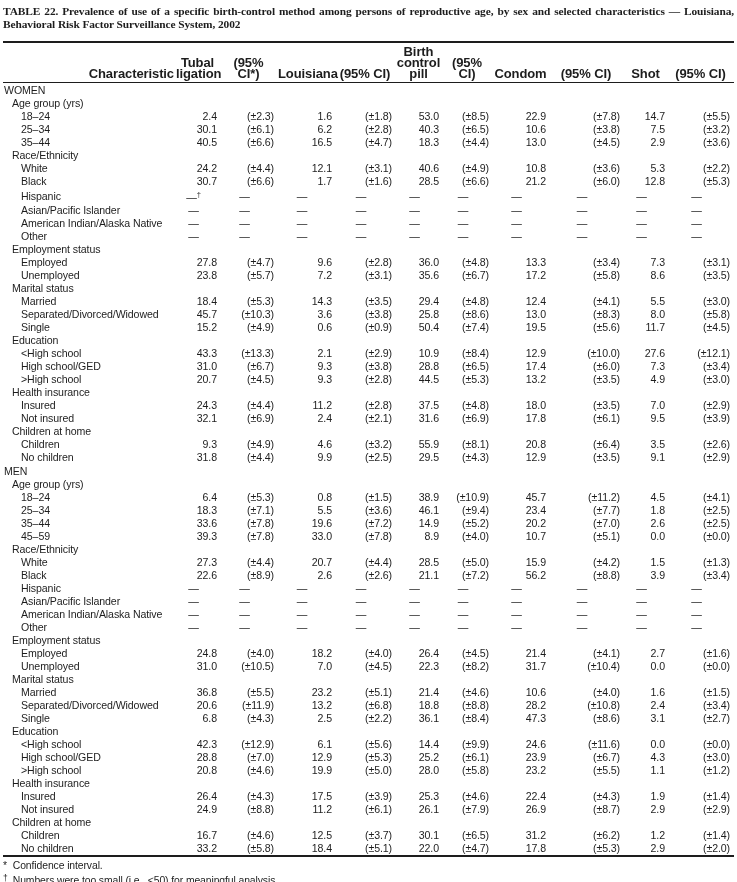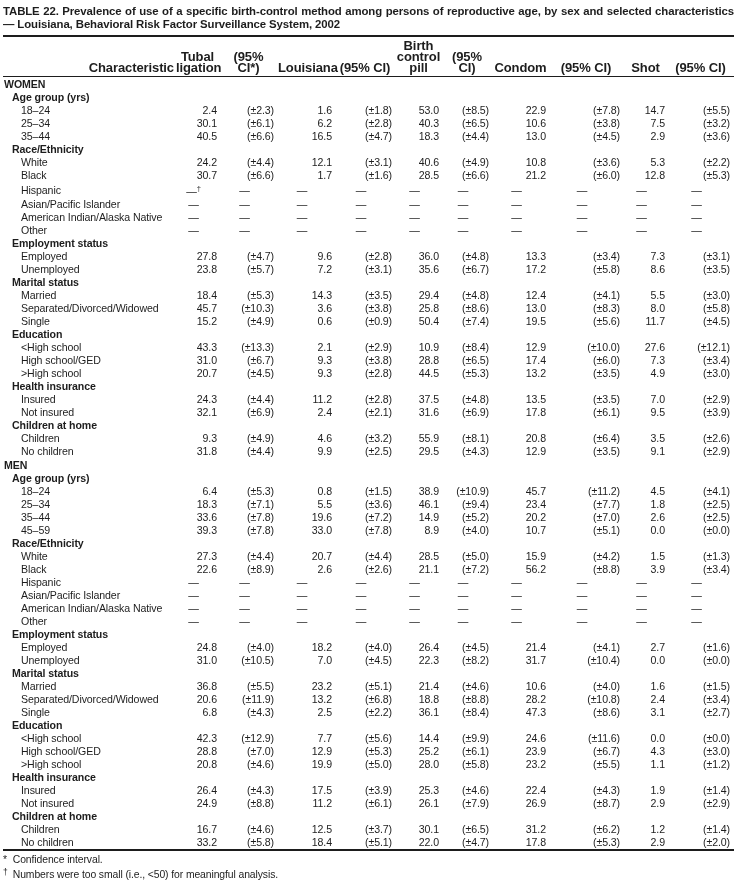--- a/index.html
+++ b/index.html
@@ -12,22 +12,23 @@
     font-family: "Liberation Sans", "DejaVu Sans", sans-serif;
     padding: 5px 3px 0 3px;
     overflow: hidden;
   }
   .title {
     font-weight: bold;
     font-size: 11.4px;
     line-height: 13.4px;
     letter-spacing: -0.1px;
     text-align: justify;
-    padding-bottom: 3px;
+    padding-bottom: 9px;
     border-bottom: 2px solid #1d1d1d;
+    font-family: Liberation Serif, serif;
   }
   table.tbl {
     width: 731px;
     border-collapse: collapse;
     table-layout: fixed;
   }
   thead th {
     font-weight: bold;
     font-size: 13px;
     line-height: 11.2px;
@@ -43,22 +44,22 @@
   tbody td {
     font-size: 10.6px;
     line-height: 13px;
     height: 13px;
     letter-spacing: -0.1px;
     white-space: nowrap;
     padding: 0 4px 0 0;
     text-align: right;
   }
   tbody td.label { text-align: left; padding-right: 0; }
-  tr.section td.label { font-weight: bold; padding-left: 1px; padding-top: 1px; margin-top: 28px; }
-  tr.subsection td.label { font-weight: bold; padding-left: 9px; }
+  tr.section td.label { font-weight: normal; padding-left: 1px; padding-top: 1px; margin-top: 28px; }
+  tr.subsection td.label { font-weight: normal; padding-left: 9px; }
   tr.data td.label { padding-left: 18px; }
   tbody td.dash { text-align: center; padding-right: 10px; }
   sup.dagger { font-size: 7.5px; vertical-align: 4px; letter-spacing: 0; }
   .footnotes {
     width: 731px;
     padding-top: 2px;
     font-size: 10.4px;
     line-height: 13px;
     letter-spacing: -0.1px;
   }
@@ -347,21 +348,21 @@
           <td class="label" colspan="11">Health insurance</td>
         </tr>
         <tr class="data">
           <td class="label">Insured</td>
           <td>24.3</td>
           <td>(±4.4)</td>
           <td>11.2</td>
           <td>(±2.8)</td>
           <td>37.5</td>
           <td>(±4.8)</td>
-          <td>13.5</td>
+          <td>18.0</td>
           <td>(±3.5)</td>
           <td>7.0</td>
           <td>(±2.9)</td>
         </tr>
         <tr class="data">
           <td class="label">Not insured</td>
           <td>32.1</td>
           <td>(±6.9)</td>
           <td>2.4</td>
           <td>(±2.1)</td>
@@ -611,21 +612,21 @@
           <td>3.1</td>
           <td>(±2.7)</td>
         </tr>
         <tr class="subsection">
           <td class="label" colspan="11">Education</td>
         </tr>
         <tr class="data">
           <td class="label">&lt;High school</td>
           <td>42.3</td>
           <td>(±12.9)</td>
-          <td>7.7</td>
+          <td>6.1</td>
           <td>(±5.6)</td>
           <td>14.4</td>
           <td>(±9.9)</td>
           <td>24.6</td>
           <td>(±11.6)</td>
           <td>0.0</td>
           <td>(±0.0)</td>
         </tr>
         <tr class="data">
           <td class="label">High school/GED</td>

